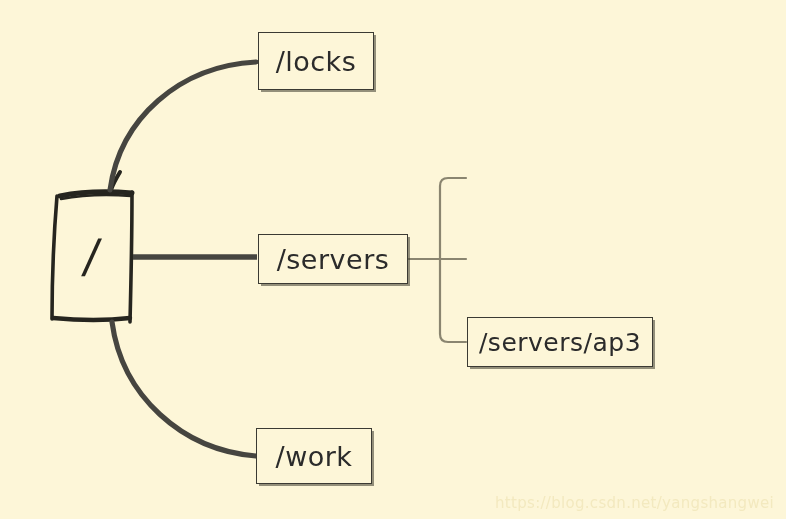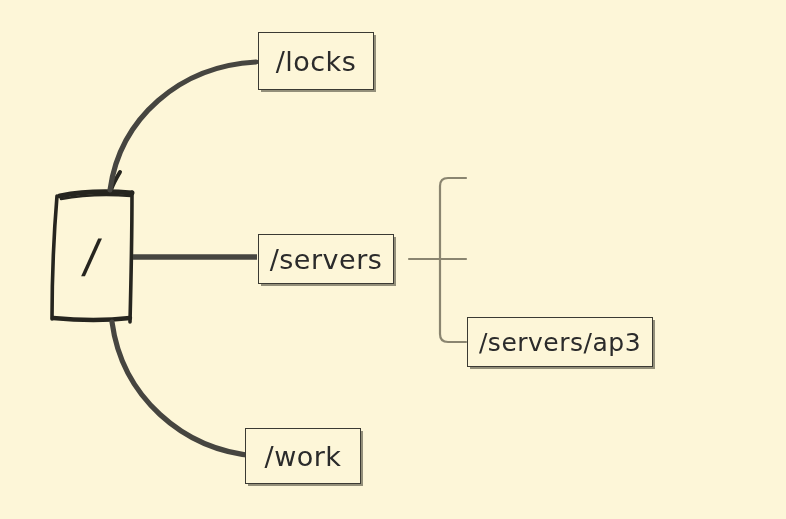--- a/index.html
+++ b/index.html
@@ -119,27 +119,28 @@
   </svg>
 
   <div class="node root" style="left:50px; top:192px; width:84px; height:128px;">
     <span class="label">/</span>
   </div>
 
   <div class="node boxed" style="left:258px; top:32px; width:116px; height:58px;">
     <span class="label">/locks</span>
   </div>
 
-  <div class="node boxed" style="left:258px; top:234px; width:136px; height:50px;">
+  <div class="node boxed" style="left:258px; top:234px; width:150px; height:50px;">
     <span class="label">/servers</span>
   </div>
 
-  <div class="node boxed" style="left:245px; top:428px; width:116px; height:56px;">
+  <div class="node boxed" style="left:256px; top:428px; width:116px; height:56px;">
     <span class="label">/work</span>
   </div>
 
 
 
   <div class="node boxed small" style="left:467px; top:317px; width:186px; height:50px;">
     <span class="label">/servers/ap3</span>
   </div>
 
+  <div id="watermark">https://blog.csdn.net/yangshangwei</div>
 </div>
 
 </body></html>

